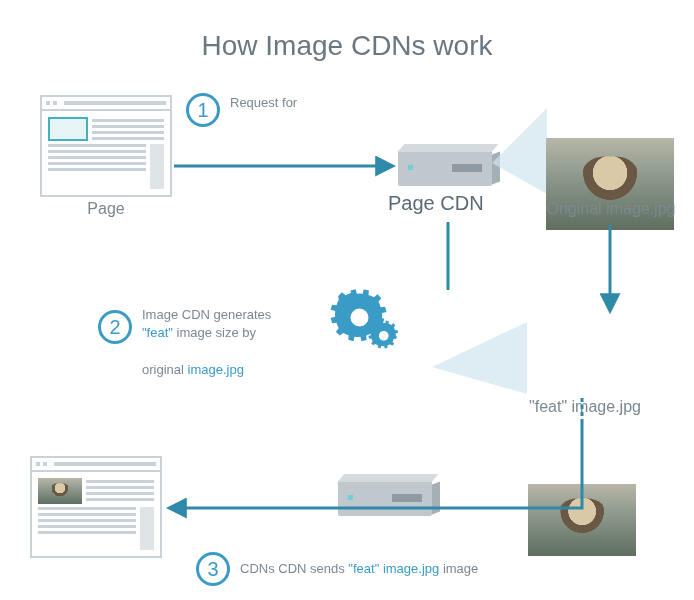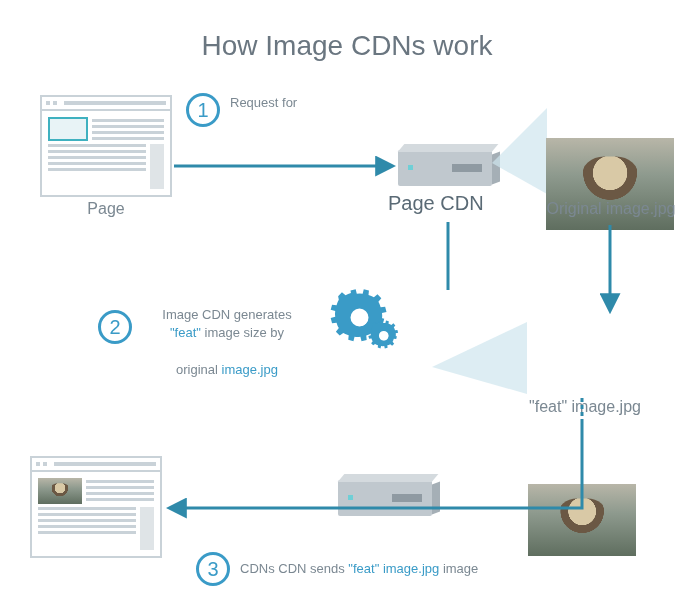--- a/index.html
+++ b/index.html
@@ -164,21 +164,21 @@
 <svg class="abs" style="left:492px; top:108px;" width="60" height="90">
   <polygon points="0,55 55,0 55,86" fill="#cfe6ee" opacity="0.7"></polygon>
 </svg>
 
 <div class="photo abs" style="left:546px; top:102px; width:128px; height:92px;"></div>
 <div class="label abs" style="left:536px; top:200px; width:150px;">
   <span>Original </span><span class="code">image.jpg</span>
 </div>
 
 <div class="step-circle abs" style="left:98px; top:310px;">2</div>
-<div class="desc abs" style="left:142px; top:306px; width:170px;text-align:center;">
+<div class="desc abs" style="left:142px; top:306px; width:170px;">
   <span>Image CDN generates</span><br>
   <span class="code">"feat"</span><span> image size by</span><br>
   <br>
   <span>original </span><span class="code">image.jpg</span>
 </div>
 
 <svg class="gear abs" style="left:330px; top:288px;" width="60" height="60" viewBox="0 0 24 24">
   <path fill="#3a9bc7" d="M12 8a4 4 0 100 8 4 4 0 000-8zm9 4l2 .5-.6 2.3-2-.2a9 9 0 01-1 2.4l1.3 1.6-1.7 1.7-1.6-1.3a9 9 0 01-2.4 1l.2 2-2.3.6-.5-2a9 9 0 01-2.6 0l-.5 2L7 21.9l.2-2a9 9 0 01-2.4-1L3.2 20l-1.7-1.7L2.8 16.7a9 9 0 01-1-2.4l-2 .2L-.8 12.2l2-.5a9 9 0 010-2.6l-2-.5.6-2.3 2 .2a9 9 0 011-2.4L2.5 2.5l1.7-1.7L5.8 2.1a9 9 0 012.4-1L8 0l2.3-.6.5 2a9 9 0 012.6 0l.5-2L16.2.0l-.2 2a9 9 0 012.4 1l1.6-1.3 1.7 1.7-1.3 1.6a9 9 0 011 2.4l2-.2.6 2.3-2 .5a9 9 0 010 2.6z" transform="translate(1,1) scale(0.9)"></path>
   <circle cx="12" cy="12" r="3.2" fill="#fff"></circle>
 </svg>

